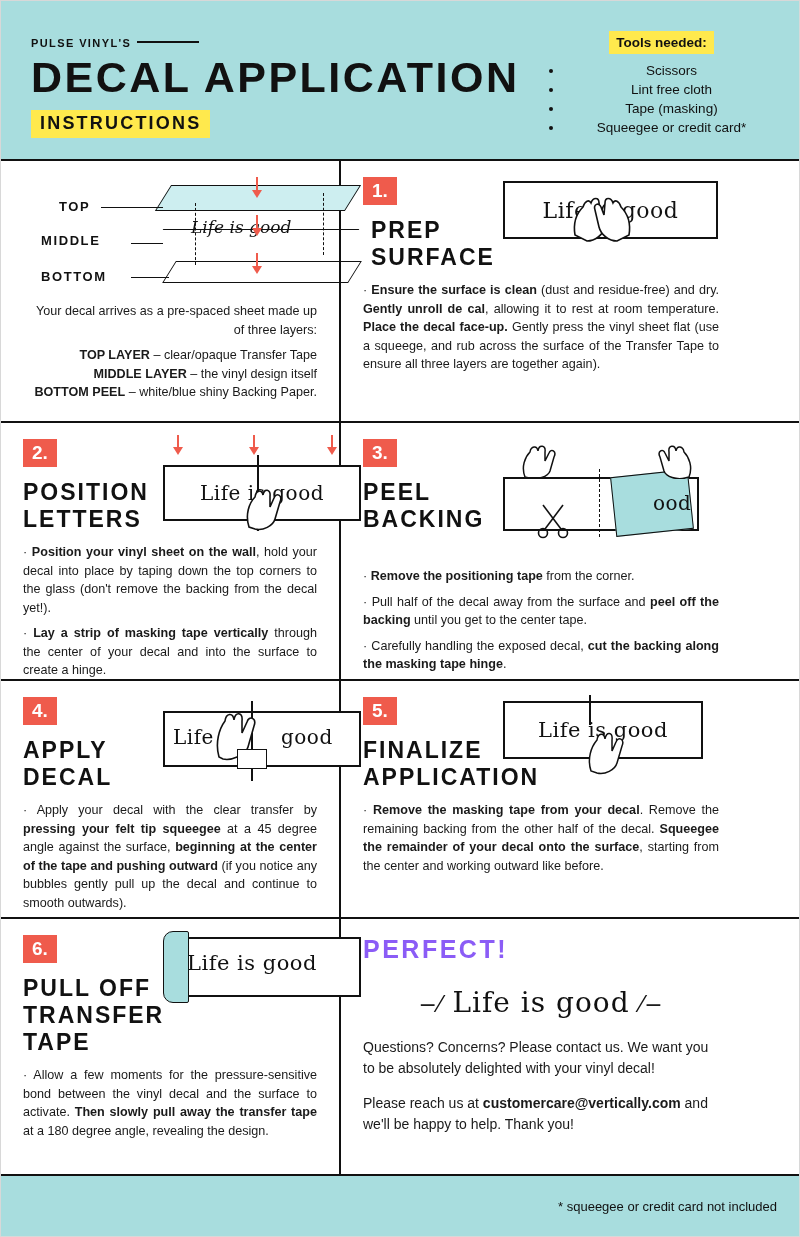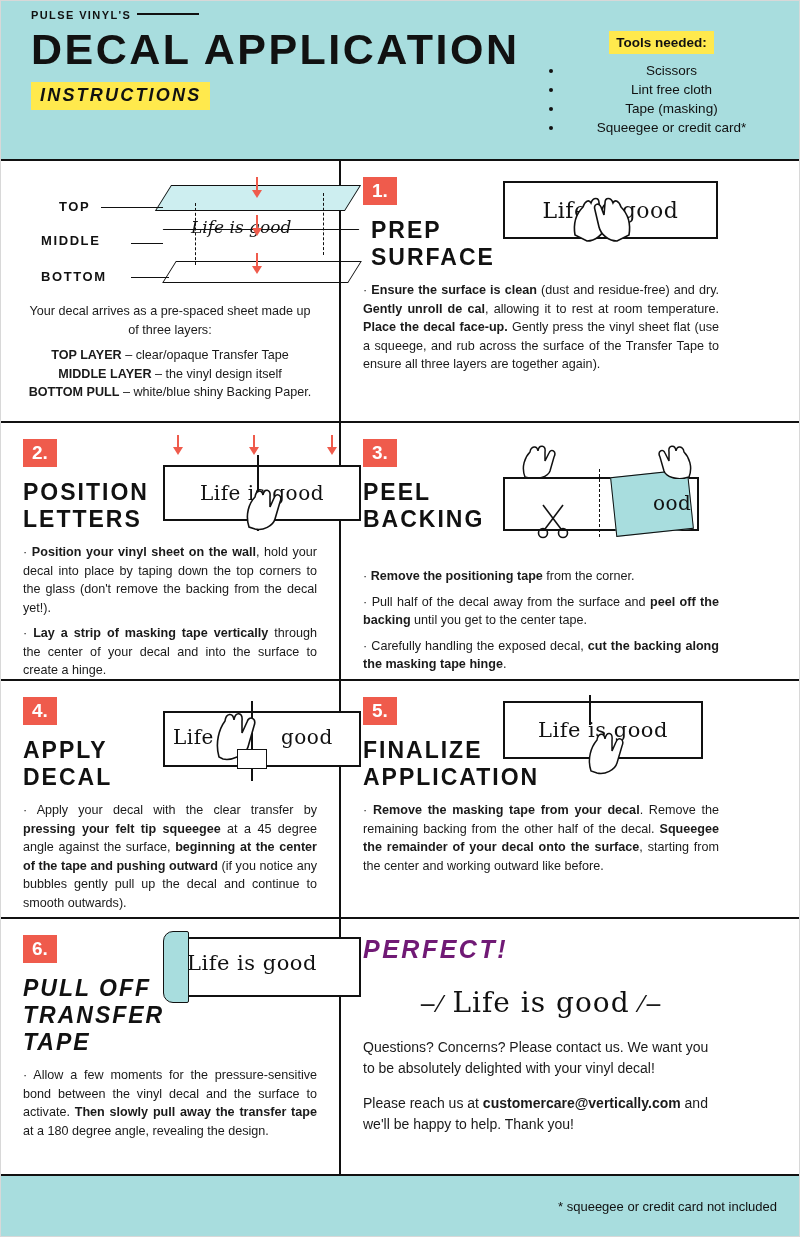--- a/index.html
+++ b/index.html
@@ -14,21 +14,21 @@
     width: 800px; height: 1237px;
     overflow: hidden;
     border: 1px solid #d8d8d8;
   }
 
   
   .header {
     position: relative;
     height: 158px;
     background: #a8ddde;
-    padding: 8px 22px 0 30px;
+    padding: 36px 22px 0 30px;
   }
   .brand-row { display: flex; align-items: center; gap: 6px; }
   .brand {
     font-size: 11px; letter-spacing: 1.4px; font-weight: 700;
     color: #111;
   }
   .brand-rule {
     width: 62px; height: 2px; background: #111; margin-bottom: 2px;
   }
   .main-title {
@@ -37,21 +37,20 @@
     letter-spacing: 2.5px;
     font-weight: 700;
     line-height: 1.05;
     color: #111;
   }
   .subtitle-wrap {
     display: inline-block;
     background: #ffe94d;
     padding: 3px 9px 4px 9px;
     margin-top: 10px;
-    font-style: italic;
   }
   .subtitle {
     font-size: 18px; letter-spacing: 2.2px; font-weight: 700; color: #111;
   }
   .tools {
     position: absolute;
     right: 20px; top: 30px;
     width: 235px;
     text-align: center;
   }
@@ -171,21 +170,21 @@
     background: #a8ddde;
     display: flex;
     align-items: center;
     justify-content: flex-end;
     padding-right: 22px;
     border-top: 2px solid #111;
   }
   .footer-note { font-size: 13px; color: #111; }
 
   .perfect-title {
-    font-size: 25px; letter-spacing: 2.5px; font-weight: 700; color: #701a75; font-style: italic;
+    font-size: 25px; letter-spacing: 2.5px; font-weight: 700; color: #8b5cf6;
   }
   .perfect-script {
     font-family: "DejaVu Serif", serif;
     font-size: 28px;
     letter-spacing: 1px;
     color: #111;
     text-align: center;
     margin: 22px 0 18px 0;
   }
   .spark { color:#111; font-size: 22px; }
@@ -247,26 +246,26 @@
           <div style="position:absolute; left:300px; top:16px; height:62px; border-left:1.2px dashed #111;"></div>
 
           <div class="arrow-stem" style="left:233px; top:0px; height:14px;"></div>
           <div class="arrow-down" style="left:229px; top:13px;"></div>
           <div class="arrow-stem" style="left:233px; top:38px; height:14px;"></div>
           <div class="arrow-down" style="left:229px; top:51px;"></div>
           <div class="arrow-stem" style="left:233px; top:76px; height:14px;"></div>
           <div class="arrow-down" style="left:229px; top:89px;"></div>
         </div>
 
-        <div class="body-text" style="text-align:center;">
+        <div class="body-text" style="text-align:right;">
           <p>Your decal arrives as a pre-spaced sheet made up of three layers:</p>
           <p>
             <b>TOP LAYER</b><span> – clear/opaque Transfer Tape</span><br>
             <b>MIDDLE LAYER</b><span> – the vinyl design itself</span><br>
-            <b>BOTTOM PULL</b><span> – white/blue shiny Backing Paper.</span>
+            <b>BOTTOM PEEL</b><span> – white/blue shiny Backing Paper.</span>
           </p>
         </div>
       </div>
 
       <div class="cell right">
         <div class="head-flex">
           <div class="head-left">
             <div class="badge">1.</div>
             <div class="step-title" style="white-space:pre-line;margin-left:8px;">PREP
 SURFACE</div>
@@ -400,21 +399,21 @@
         </div>
       </div>
     </div>
 
     <div class="row r4">
 
       <div class="cell left">
         <div class="head-flex">
           <div class="head-left">
             <div class="badge">6.</div>
-            <div class="step-title" style="white-space:pre-line;font-style:italic;">PULL OFF
+            <div class="step-title" style="white-space:pre-line;">PULL OFF
 TRANSFER
 TAPE</div>
           </div>
           <div class="art" style="position:relative;">
             <div style="position:absolute; left:6px; top:2px; width:192px; height:60px; border:2px solid #111; background:#fff;"></div>
             <div class="serif-text" style="position:absolute; left:24px; top:16px; font-size:21px;">Life is good</div>
             <div style="position:absolute; left:0px; top:-4px; width:26px; height:72px; background:#a8ddde; border:1.5px solid #111; border-radius:10px 2px 2px 10px;"></div>
           </div>
         </div>
         <div class="body-text">

